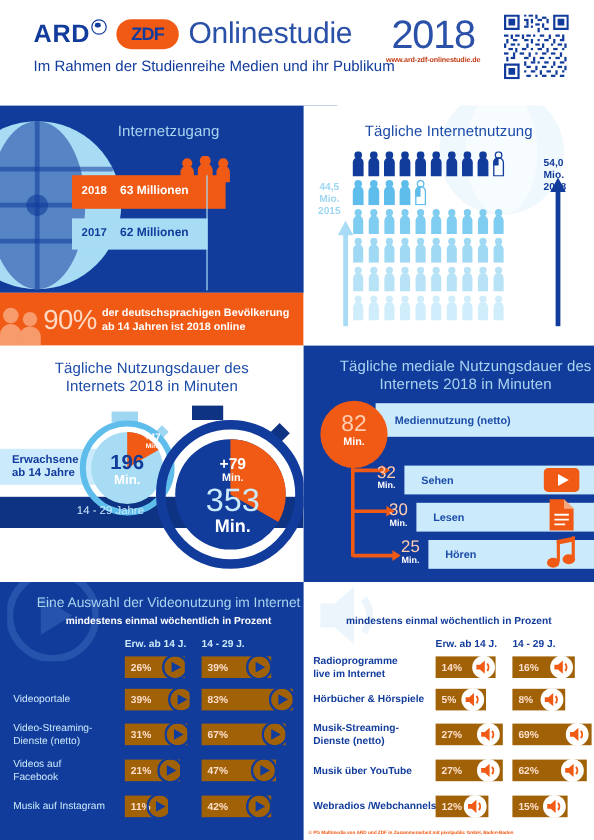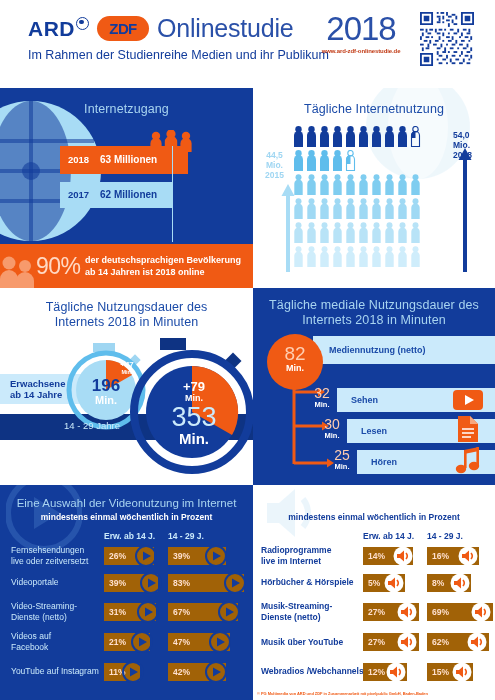--- a/index.html
+++ b/index.html
@@ -26,21 +26,21 @@
   .zdf-text{font-size:15px;font-weight:bold;color:#123C9B;letter-spacing:-0.6px;}
   .onlinestudie{font-size:25px;color:#2A50A8;font-weight:normal;letter-spacing:-0.2px;}
   .subtitle{position:absolute;left:28px;top:48px;font-size:12.5px;color:#123C9B;}
   .year-box{position:absolute;left:318px;top:12px;text-align:center;width:86px;}
   .year{font-size:33px;color:#2A50A8;letter-spacing:-1px;line-height:34px;}
   .url{font-size:6px;color:#C13A14;font-weight:bold;letter-spacing:-0.1px;margin-top:2px;}
   .qr{position:absolute;left:420px;top:12px;width:54px;height:54px;}
 
   
   .panel{position:absolute;overflow:hidden;}
-  .blue{background:#123C9B;}
+  .blue{background:#123C9B;padding-left:28px;}
   .white{background:#ffffff;}
 
   .ptitle{color:#A8D4F0;font-size:12.5px;text-align:center;letter-spacing:0.1px;}
   .ptitle-dk{color:#1B4BA8;font-size:12.5px;text-align:center;letter-spacing:0.1px;}
   .psub{font-size:9px;font-weight:bold;text-align:center;}
 
   
   .globe{position:absolute;left:-44px;top:8px;width:150px;height:150px;opacity:1;}
   .bar18{position:absolute;left:60px;top:58px;width:128px;height:28px;background:#F05A14;}
   .bar17{position:absolute;left:60px;top:94px;width:113px;height:26px;background:#A8DCF5;}
@@ -755,24 +755,20 @@
     <svg class="wm" style="left:6px;top:-10px;opacity:.22;" width="76" height="76" viewBox="0 0 76 76">
       <circle cx="38" cy="38" r="36" fill="none" stroke="#6FA8E8" stroke-width="6"></circle>
       <path d="M28 22 L54 38 L28 54Z" fill="#6FA8E8"></path>
     </svg>
     <div class="tbl-title" style="position:absolute;left:0;right:0;top:12px;color:#A8D4F0;">Eine Auswahl der Videonutzung im Internet</div>
     <div class="tbl-sub" style="position:absolute;left:0;right:0;top:27px;color:#fff;">mindestens einmal wöchentlich in Prozent</div>
 
     <div class="colhdr" style="left:104px;top:46px;color:#CBEAFB;">Erw. ab 14 J.</div>
     <div class="colhdr" style="left:168px;top:46px;color:#CBEAFB;">14 - 29 J.</div>
 
-    <div class="rowlabel" style="left:11px;top:60px;color:#CBEAFB;">
-      <div>Fernsehsendungen</div>
-      <div>live oder zeitversetzt</div>
-    </div>
     <div class="pill" style="left:104px;top:62px;width:50px;">
       <span class="pv">26%</span>
     </div>
     <svg class="icn" style="left:135px;top:60px;" width="22" height="22" viewBox="0 0 22 22">
         <circle cx="11" cy="11" r="10" fill="none" stroke="#123C9B" stroke-width="2"></circle>
         <path d="M8 6.5 L16 11 L8 15.5Z" fill="#123C9B"></path>
       </svg>
     <div class="pill" style="left:168px;top:62px;width:58px;">
       <span class="pv">39%</span>
     </div>
@@ -831,21 +827,21 @@
       </svg>
     <div class="pill" style="left:168px;top:148px;width:62px;">
       <span class="pv">47%</span>
     </div>
     <svg class="icn" style="left:209px;top:146px;" width="22" height="22" viewBox="0 0 22 22">
         <circle cx="11" cy="11" r="10" fill="none" stroke="#123C9B" stroke-width="2"></circle>
         <path d="M8 6.5 L16 11 L8 15.5Z" fill="#123C9B"></path>
       </svg>
 
     <div class="rowlabel" style="left:11px;top:181px;color:#CBEAFB;">
-      <div>YouTube auf Instagram</div>
+      <div>Musik auf Instagram</div>
     </div>
     <div class="pill" style="left:104px;top:178px;width:36px;">
       <span class="pv">11%</span>
     </div>
     <svg class="icn" style="left:122px;top:176px;" width="22" height="22" viewBox="0 0 22 22">
         <circle cx="11" cy="11" r="10" fill="none" stroke="#123C9B" stroke-width="2"></circle>
         <path d="M8 6.5 L16 11 L8 15.5Z" fill="#123C9B"></path>
       </svg>
     <div class="pill" style="left:168px;top:178px;width:58px;">
       <span class="pv">42%</span>

